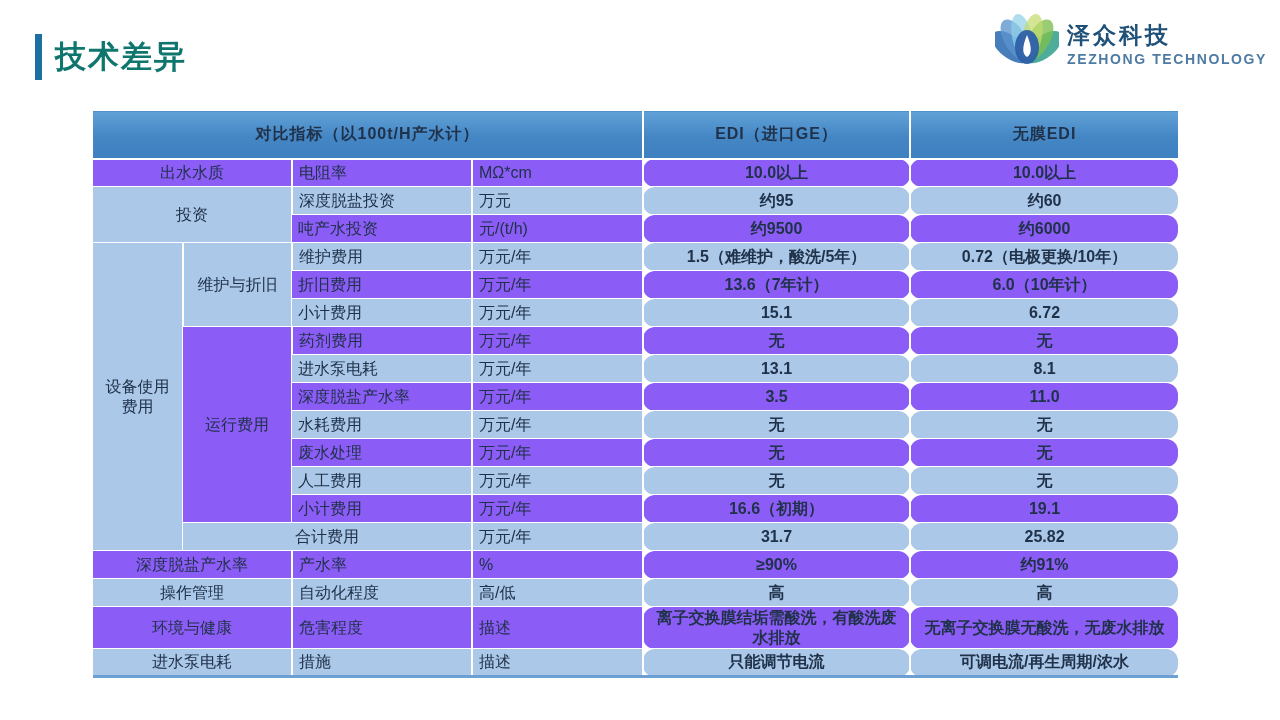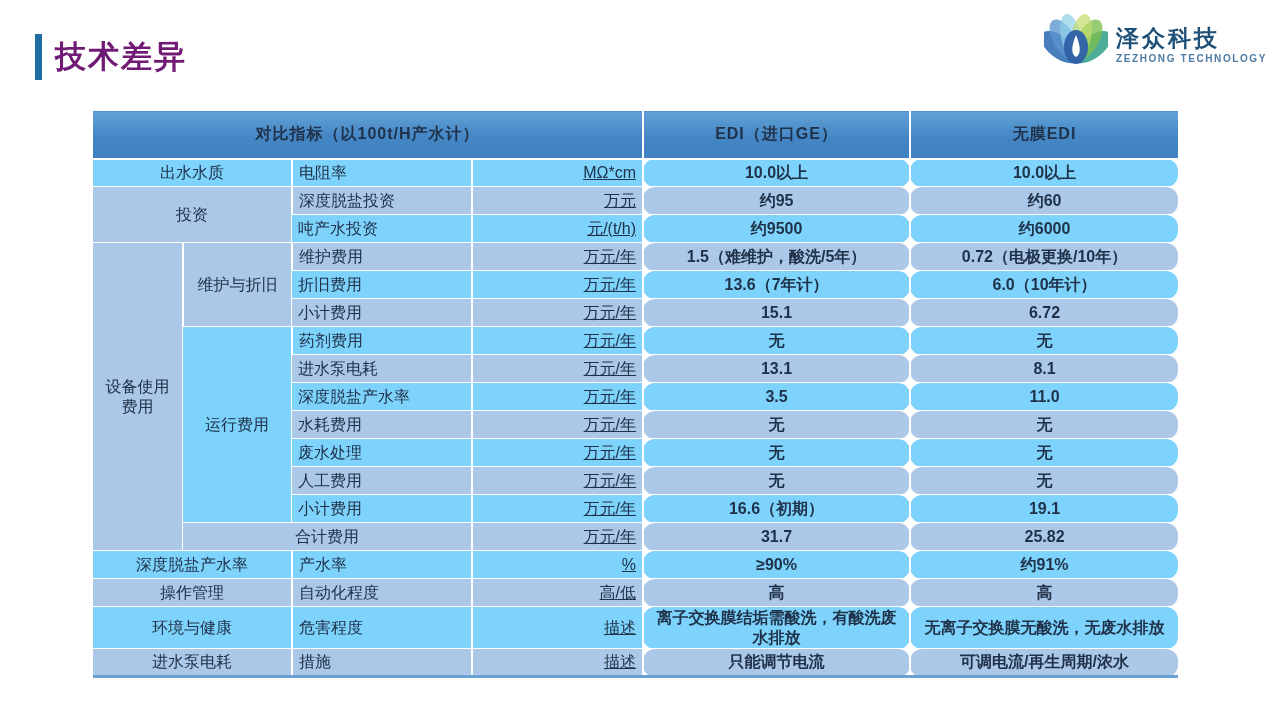--- a/index.html
+++ b/index.html
@@ -3,50 +3,50 @@
 <meta charset="utf-8">
 <style>
   * { margin:0; padding:0; box-sizing:border-box; }
   html,body { width:1280px; height:720px; background:#ffffff; overflow:hidden;
               font-family:"Liberation Sans","DejaVu Sans",sans-serif; }
   .stage { position:relative; width:1280px; height:720px; background:#fff; }
 
   
   .title-row { position:absolute; left:35px; top:34px; display:flex; align-items:center; }
   .accent-bar { width:7px; height:46px; background:#1d6fa1; margin-right:13px; }
-  .page-title { font-size:31px; color:#701a75; font-weight:600; letter-spacing:2px; }
+  .page-title { font-size:31px; color:#0f766e; font-weight:600; letter-spacing:2px; }
 
   
   .logo { position:absolute; top:13px; right:13px; display:flex; align-items:center; }
   .logo-mark { width:64px; height:64px; margin-right:8px; }
   .logo-text { display:flex; flex-direction:column; justify-content:center; }
   .logo-name { font-size:23px; font-weight:700; color:#1f5078; letter-spacing:3px; line-height:1.1; }
-  .logo-sub { font-size:10px; color:#4e7ba3; letter-spacing:1.6px; font-weight:600; margin-top:2px; }
+  .logo-sub { font-size:14px; color:#4e7ba3; letter-spacing:1.6px; font-weight:600; margin-top:2px; }
 
   
   .cmp-table { position:absolute; left:93px; top:110px; width:1085px;
                border-collapse:collapse; table-layout:fixed;
                border-bottom:3px solid #6ca0d4; }
   .cmp-table th, .cmp-table td {
       border-top:1px solid rgba(255,255,255,0.55);
       border-left:2px solid rgba(255,255,255,0.85);
       font-size:16px; color:#20324a; padding:1px 6px; line-height:1.22;
       overflow:hidden; }
   .cmp-table th:first-child, .cmp-table td:first-child { border-left:none; }
   thead th { height:48px; background:linear-gradient(180deg,#61a1d7 0%,#4486c4 55%,#3f81c0 100%);
              color:#ffffff; font-size:21px; font-weight:600; text-align:center;
              border-left:2px solid rgba(255,255,255,0.9); border-top:none;
              border-bottom:2px solid #ffffff; letter-spacing:1px; }
   tbody tr { height:28px; }
   tbody tr.tall { height:40px; }
-  td.d { background:#7dd3fc; }
+  td.d { background:#8b5cf6; }
   td.l { background:#abc8e8; }
   td.cat { text-align:center; }
   td.param { text-align:left; }
-  td.unit { text-align:right;text-decoration:underline; }
+  td.unit { text-align:left; }
   td.val { text-align:center; font-weight:600;border-radius:12px; }
 </style>
 </head>
 <body>
 
 <div class="stage">
 
   <div class="title-row">
     <div class="accent-bar"></div>
     <div class="page-title">技术差异</div>

